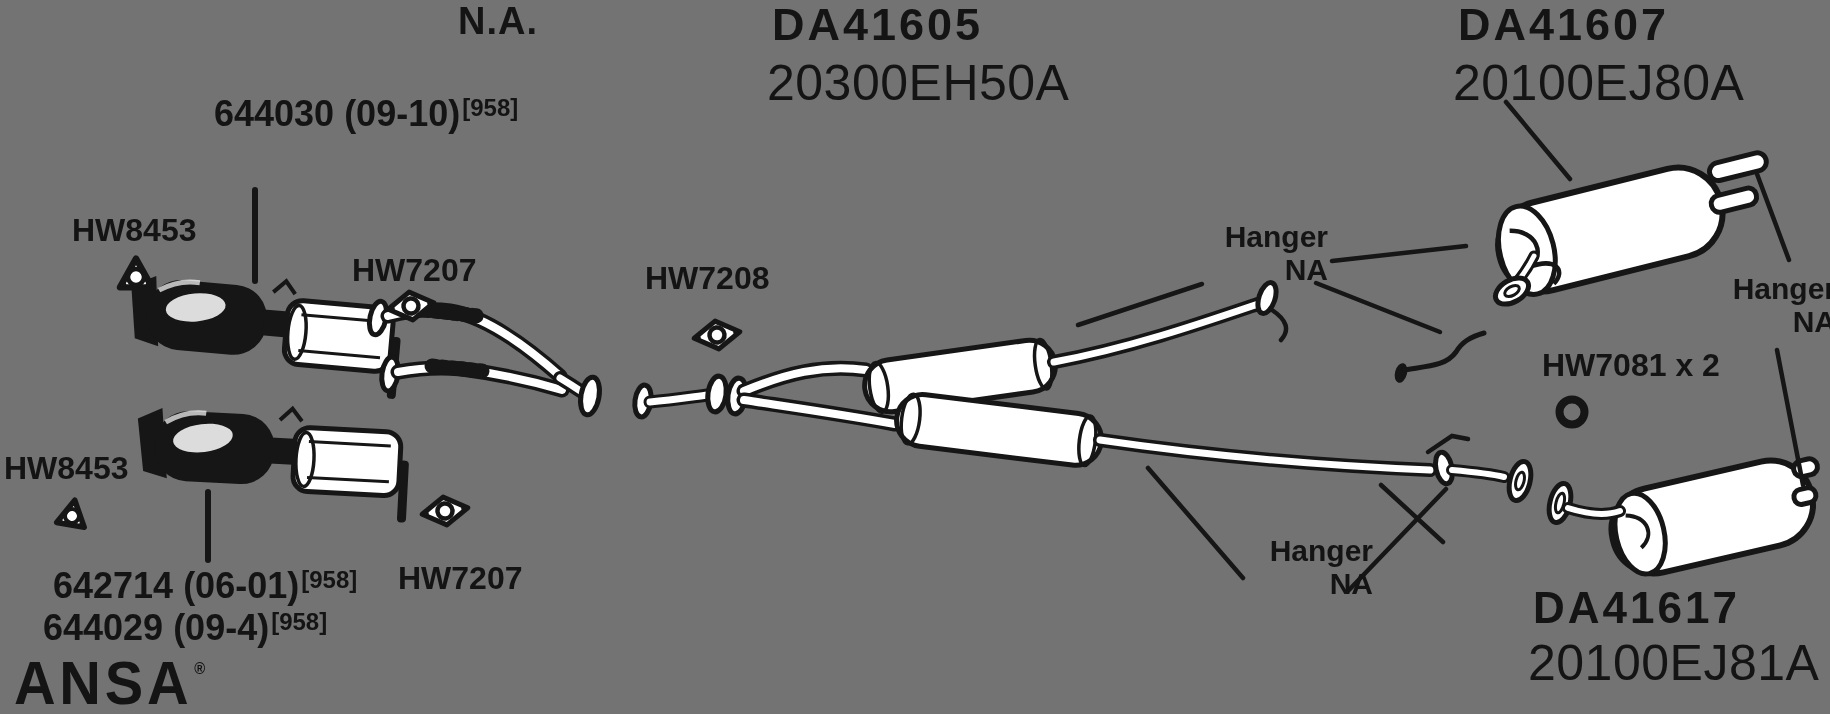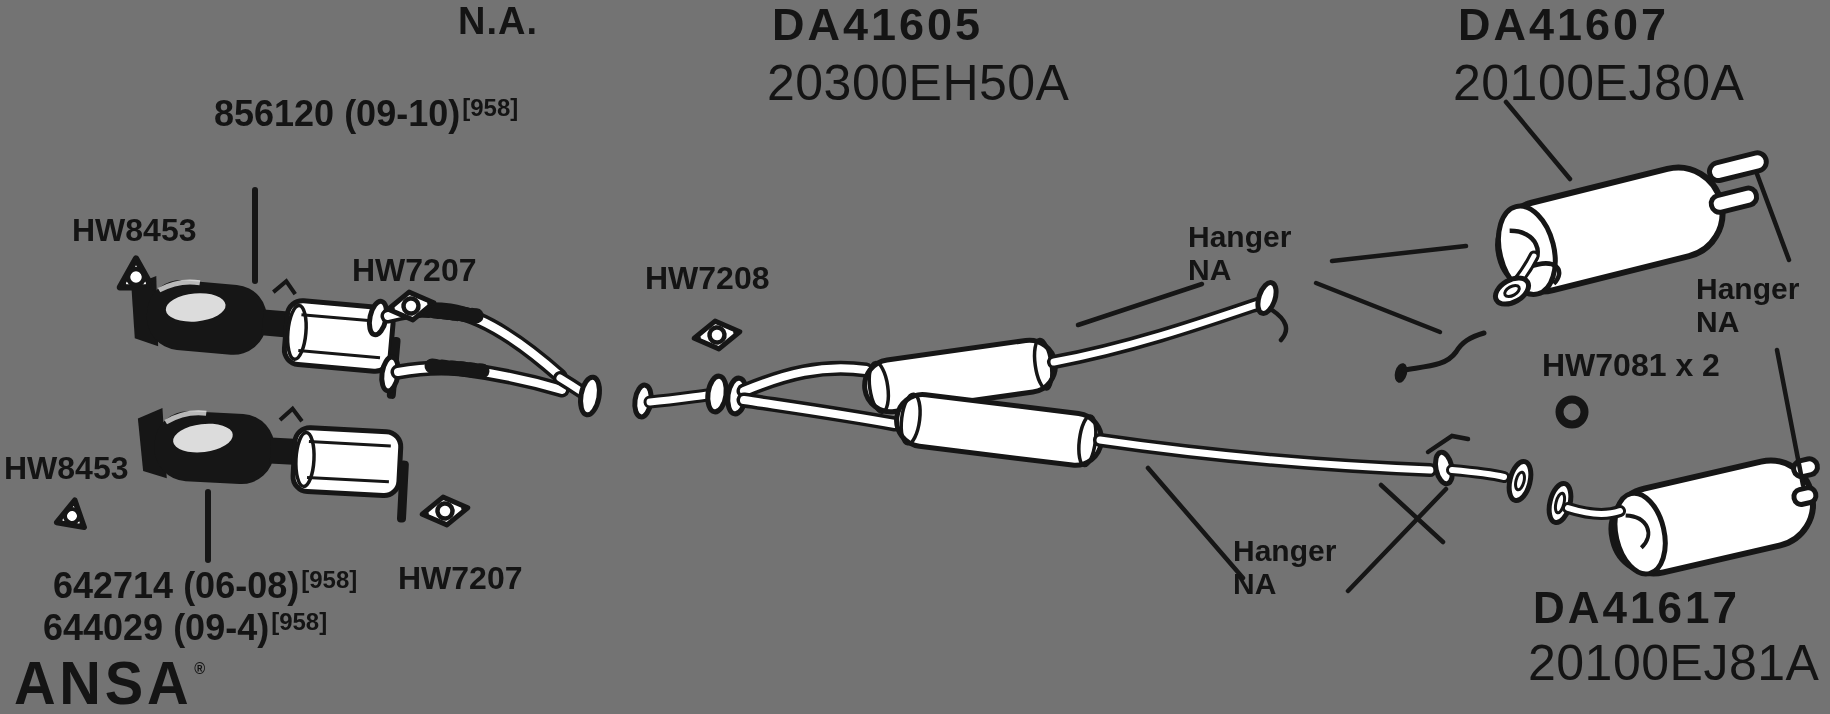--- a/index.html
+++ b/index.html
@@ -6,21 +6,21 @@
   #stage{position:relative;width:1830px;height:714px;background:#737373;overflow:hidden;
          font-family:"Liberation Sans","DejaVu Sans",sans-serif;color:#141414}
   #art{position:absolute;left:0;top:0}
   .lbl{position:absolute;white-space:nowrap;font-weight:700;line-height:1;color:#141414}
   .partcode{font-size:45px;letter-spacing:3px}
   .oem{font-weight:400;font-size:50px;letter-spacing:0.5px}
   .pn{font-size:36px}
   .hw{font-size:32px}
   .na{font-size:38px;letter-spacing:1px}
   .sup{display:inline-block;font-size:24px;transform:translateY(-10px);margin-left:2px;font-weight:700}
-  .hanger{position:absolute;width:140px;text-align:left;font-weight:700;font-size:30px;
+  .hanger{position:absolute;width:140px;text-align:right;font-weight:700;font-size:30px;
           line-height:33px;color:#141414}
   .ansa{font-size:62px;letter-spacing:4px;transform:scaleX(0.93);transform-origin:left center}
   .reg{font-size:16px;vertical-align:30px;letter-spacing:0;margin-left:2px}
 </style>
 </head>
 <body>
 
 <div id="stage">
 
   <svg id="art" width="1830" height="714" viewBox="0 0 1830 714" xmlns="http://www.w3.org/2000/svg" xmlns:xlink="http://www.w3.org/1999/xlink">
@@ -178,21 +178,21 @@
 
   <div class="lbl na" style="left:458px;top:2px">N.A.</div>
 
   <div class="lbl partcode" style="left:772px;top:2px">DA41605</div>
   <div class="lbl oem" style="left:767px;top:58px">20300EH50A</div>
 
   <div class="lbl partcode" style="left:1458px;top:2px">DA41607</div>
   <div class="lbl oem" style="left:1453px;top:58px">20100EJ80A</div>
 
   <div class="lbl pn" style="left:214px;top:96px">
-    <span>856120 (09-10)</span><span class="sup">[958]</span>
+    <span>644030 (09-10)</span><span class="sup">[958]</span>
   </div>
 
   <div class="lbl hw" style="left:72px;top:214px">HW8453</div>
   <div class="lbl hw" style="left:352px;top:254px">HW7207</div>
   <div class="lbl hw" style="left:645px;top:262px">HW7208</div>
   <div class="lbl hw" style="left:1542px;top:349px">HW7081 x 2</div>
   <div class="lbl hw" style="left:4px;top:452px">HW8453</div>
   <div class="lbl hw" style="left:398px;top:562px">HW7207</div>
 
   <div class="hanger" style="left:1188px;top:220px">
@@ -202,21 +202,21 @@
   <div class="hanger" style="left:1696px;top:272px">
     <div>Hanger</div>
     <div>NA</div>
   </div>
   <div class="hanger" style="left:1233px;top:534px">
     <div>Hanger</div>
     <div>NA</div>
   </div>
 
   <div class="lbl pn" style="left:53px;top:568px">
-    <span>642714 (06-08)</span><span class="sup">[958]</span>
+    <span>642714 (06-01)</span><span class="sup">[958]</span>
   </div>
   <div class="lbl pn" style="left:43px;top:610px">
     <span>644029 (09-4)</span><span class="sup">[958]</span>
   </div>
 
   <div class="lbl partcode" style="left:1533px;top:586px;font-size:44px">DA41617</div>
   <div class="lbl oem" style="left:1528px;top:638px">20100EJ81A</div>
 
   <div class="lbl ansa" style="left:14px;top:652px">
     <span>ANSA</span><span class="reg">®</span>

